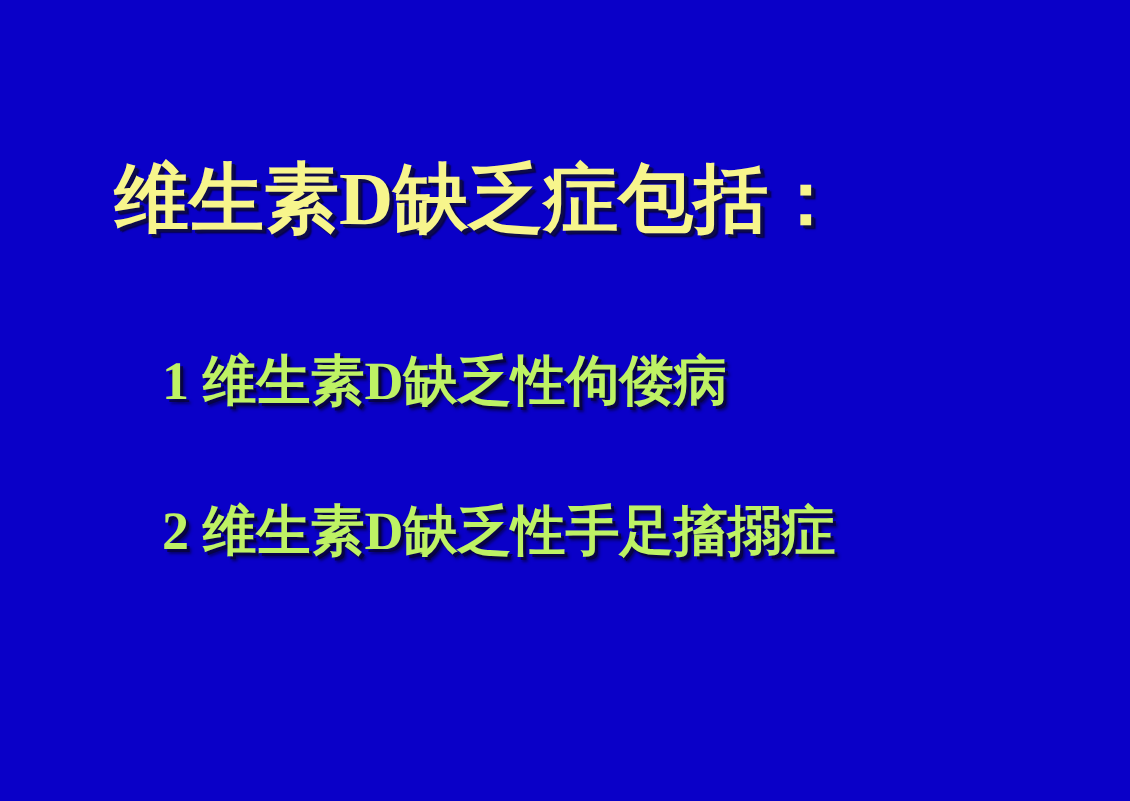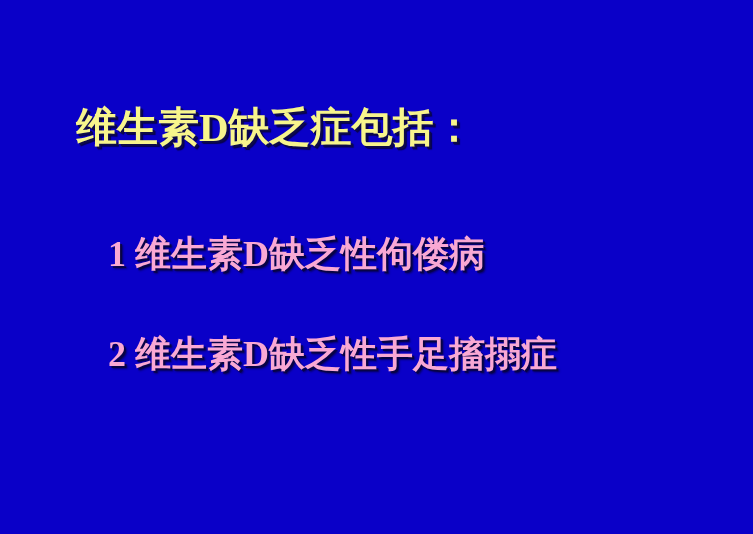--- a/index.html
+++ b/index.html
@@ -19,21 +19,21 @@
     width: 753px;
     height: 534px;
     background: #0a00c8;
     box-sizing: border-box;
   }
 
   .slide-title {
     position: absolute;
     left: 76px;
     top: 104px;
-    font-size: 41px;
+    font-size: 50px;
     font-weight: bold;
     line-height: 1.15;
     letter-spacing: 0px;
     color: #f7f58c;
     text-shadow:
       2px 2px 0 #0d0a4a,
       3px 3px 1px rgba(5, 2, 40, 0.75);
     white-space: nowrap;
   }
 
@@ -44,21 +44,21 @@
     width: 753px;
     height: 534px;
   }
 
   .bullet-item {
     position: absolute;
     left: 108px;
     font-size: 36px;
     font-weight: bold;
     line-height: 1.15;
-    color: #f9a8d4;
+    color: #bef264;
     text-shadow:
       2px 2px 0 rgba(8, 4, 60, 0.85),
       3px 3px 2px rgba(4, 2, 36, 0.55);
     white-space: nowrap;
   }
 
   .bullet-item.item-1 { top: 234px; }
   .bullet-item.item-2 { top: 334px; text-decoration: underline; }
 
   .bullet-index {

